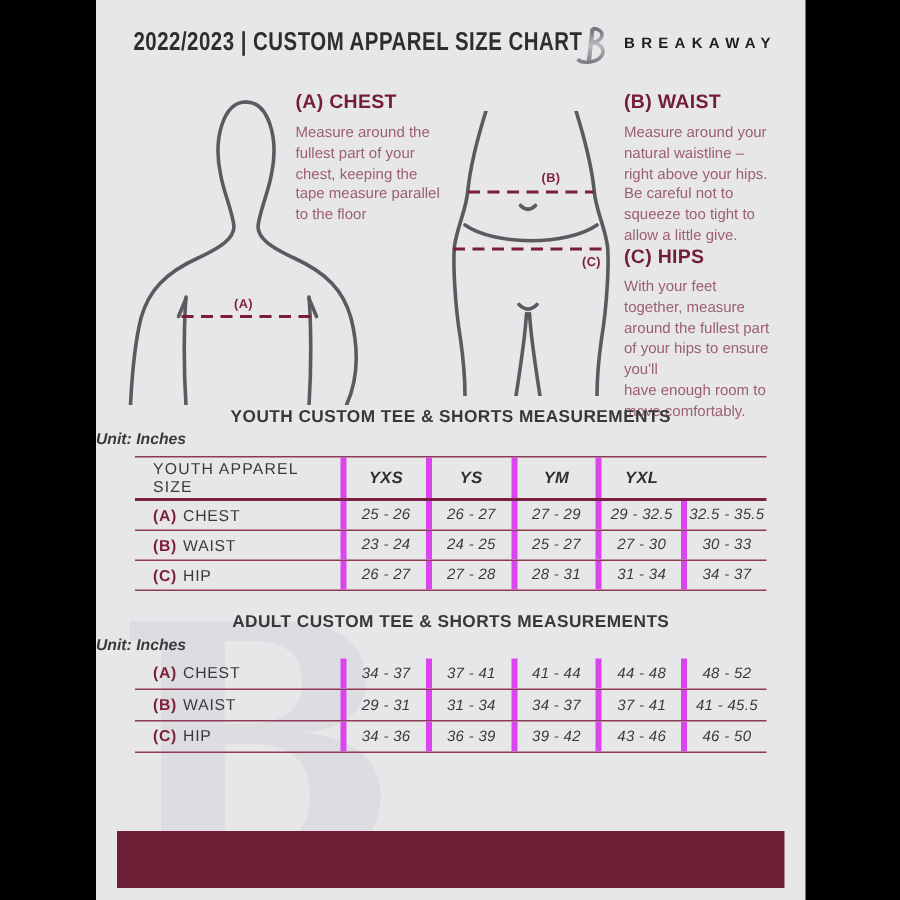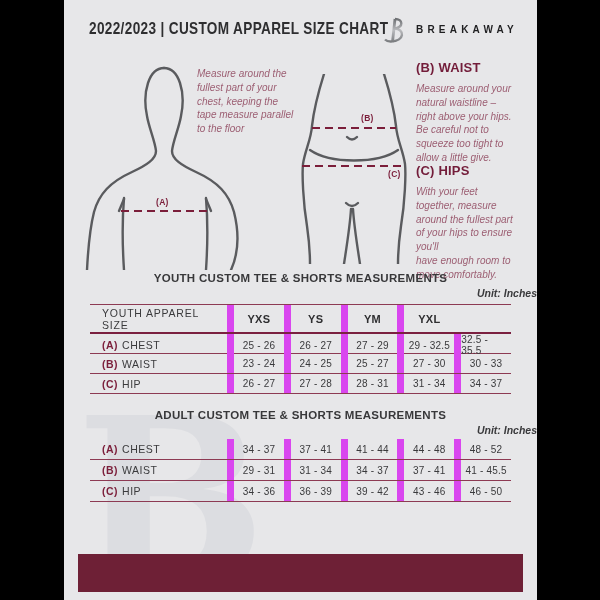--- a/index.html
+++ b/index.html
@@ -29,39 +29,39 @@
   .fig path, .fig line{fill:none;stroke:#5a5b5e;stroke-width:2.4;stroke-linecap:round;}
   .fig .dash{stroke:#7b1e3a;stroke-width:2;stroke-dasharray:8 5;stroke-linecap:butt;}
   .marker{
     position:absolute;font-size:8.5px;font-weight:700;color:#7b1e3a;letter-spacing:.3px;
   }
   .guide-col{position:absolute;}
   .guide-h{
     font-size:13px;font-weight:800;color:#731d3a;letter-spacing:.2px;
   }
   .guide-p{
-    margin-top:7px;font-size:10px;font-style:italic;font-weight:500;
+    margin-top:7px;font-size:10px;font-weight:500;
     color:#9c5e72;line-height:1.38;white-space:pre-line;
   }
   
   .sec-title{
     position:absolute;left:0;width:473px;text-align:center;
     font-size:11.5px;font-weight:800;color:#38383a;letter-spacing:.3px;
   }
   .sec-unit{
-    position:absolute;left:0;width:473px;text-align:right;
+    position:absolute;left:0;width:473px;text-align:left;
     font-size:10.5px;font-style:italic;font-weight:600;color:#3a3a3c;
   }
   .size-table{position:absolute;left:26px;width:421px;z-index:1;}
   .t-head-row,.t-row{display:grid;grid-template-columns:137px repeat(5,1fr);}
   .t-head-row{border-top:1px solid #8d3a53;border-bottom:2px solid #7b2040;height:27px;}
   .t-row{border-bottom:1px solid #8d3a53;height:19px;}
   .adult .t-row{height:20px;}
   .cell{display:flex;align-items:center;justify-content:center;}
-  .cell.v{border-left:7px solid #d946ef;}
+  .cell.v{border-left:4px solid #d946ef;font-style:italic;}
   .label-head{
     justify-content:flex-start;padding-left:12px;
     font-size:10.5px;letter-spacing:.8px;color:#3a3a3c;
   }
   .size-head{font-size:11px;font-weight:700;color:#2f2f31;letter-spacing:.3px;}
   .row-label{justify-content:flex-start;padding-left:12px;font-size:10.5px;color:#3a3a3c;letter-spacing:.5px;}
   .row-label .pfx{font-weight:800;color:#7b1e3a;margin-right:4px;}
   .val{font-size:10px;color:#3a3a3c;letter-spacing:.2px;}
   
   .watermark{
@@ -101,20 +101,21 @@
     <path d="M90,10 C105,10 112,34 107,58 C105,70 99,83 98,93 C98,101 107,107 122,114 C144,124 155,136 160,154 C164,170 166,192 157,212"></path>
     <path d="M50,140 C49,152 48,182 50,212"></path>
     <path d="M50,141 L45,153"></path>
     <path d="M132,140 C133,152 134,182 132,212"></path>
     <path d="M132,141 L137,153"></path>
     <line class="dash" x1="47" y1="153" x2="135" y2="153"></line>
   </svg>
   <span class="marker" style="left:92px;top:197px">(A)</span>
 
   <div class="guide-col" style="left:133px;top:60px;width:104px">
+    <div class="guide-h">(A) CHEST</div>
     <div class="guide-p">Measure around the
 fullest part of your
 chest, keeping the
 tape measure parallel
 to the floor</div>
   </div>
 
   <svg class="fig" style="left:236px;top:74px" width="108" height="190" viewBox="0 0 108 190">
     <path d="M24,0 C19,16 14,34 12,52 C11,66 5,76 3,90 C2,100 3,128 7,152 C9,166 10,178 10,190"></path>
     <path d="M84,0 C89,16 94,34 96,52 C97,66 103,76 105,90 C106,100 105,128 101,152 C99,166 98,178 98,190"></path>

